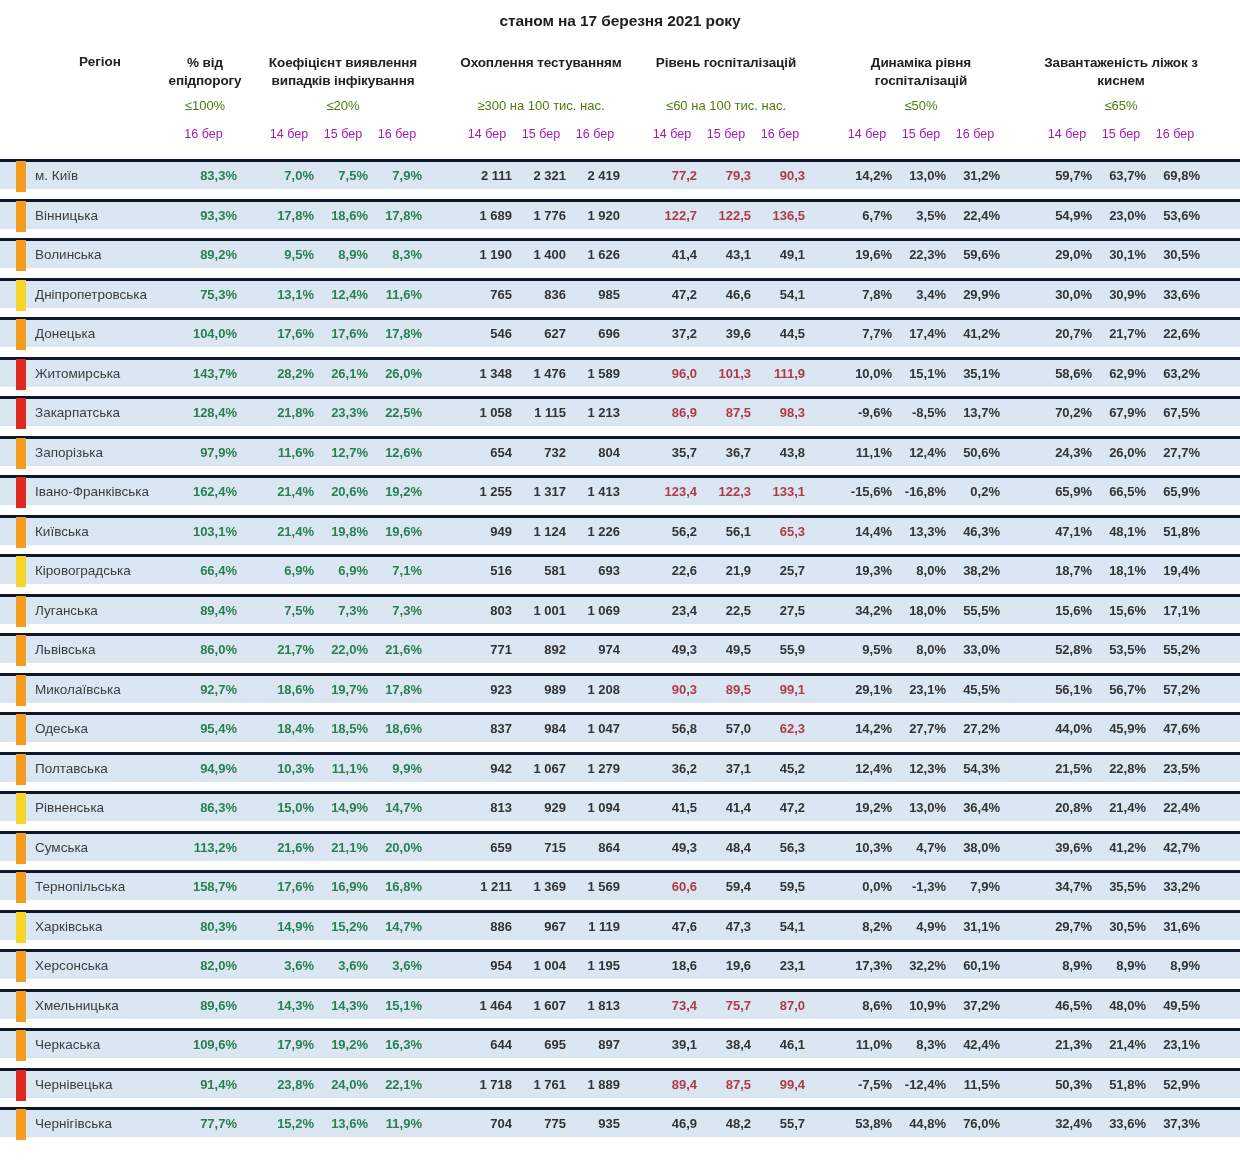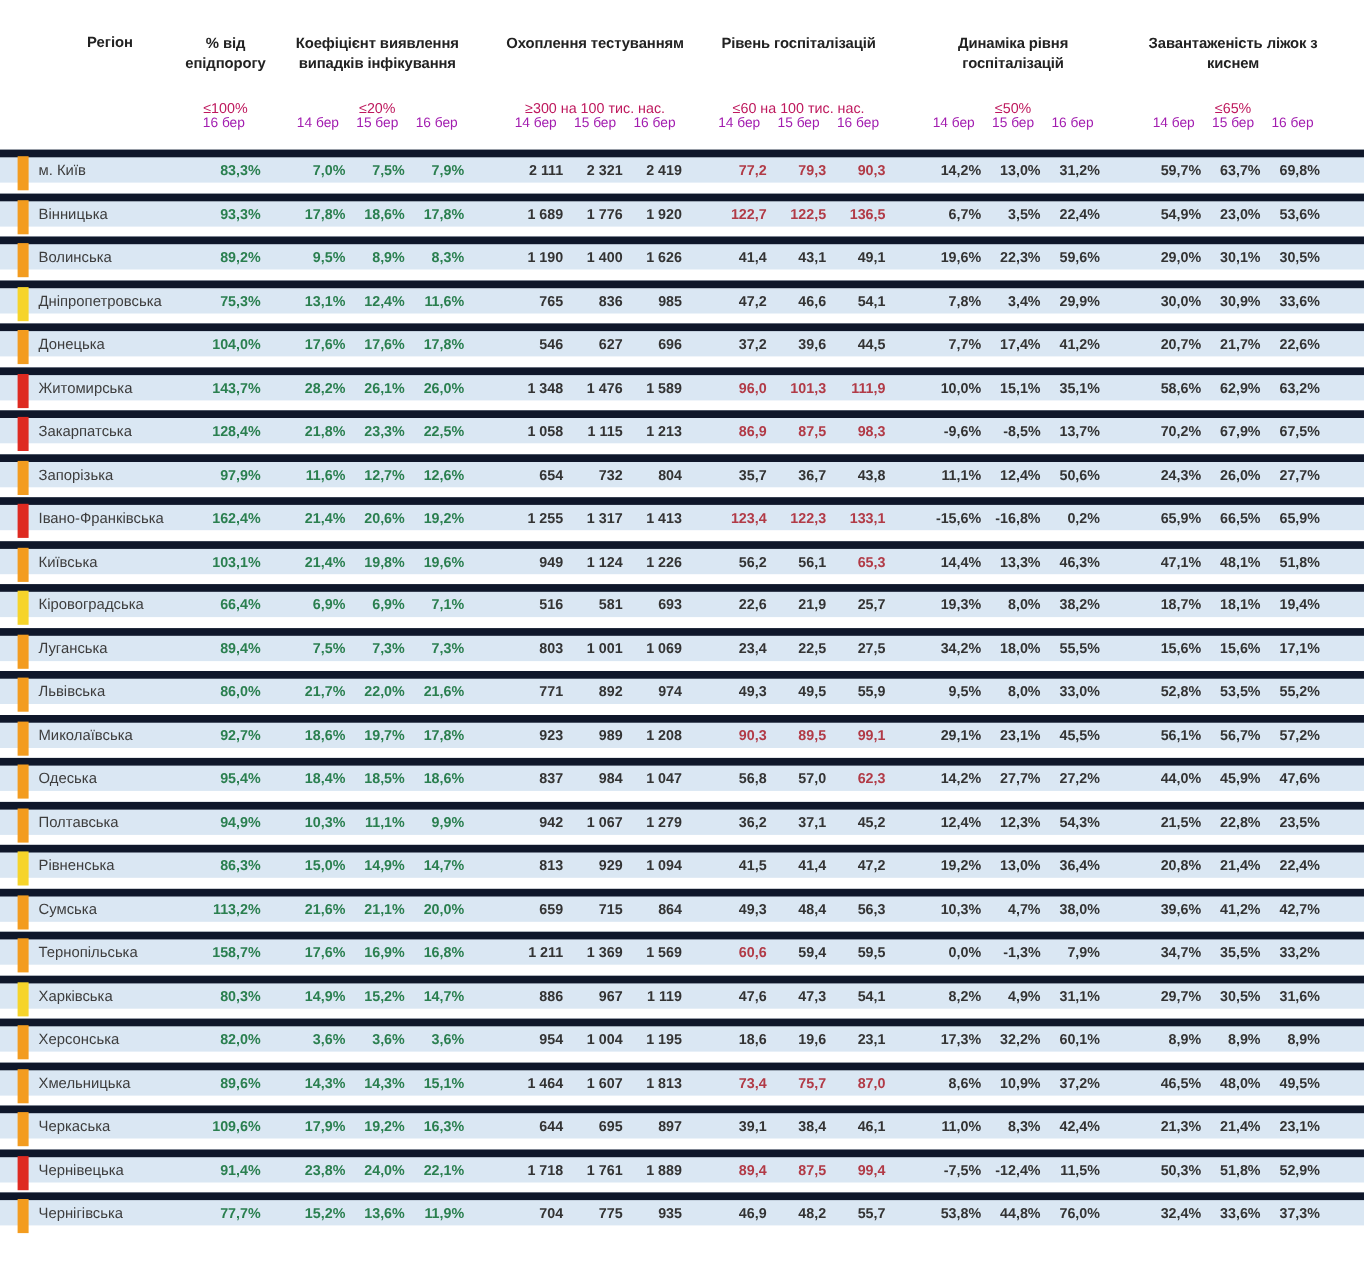--- a/index.html
+++ b/index.html
@@ -5,53 +5,54 @@
   html,body{margin:0;padding:0;background:#fff;}
   .page{position:relative;width:1240px;height:1166px;background:#fff;
         font-family:"Liberation Sans","DejaVu Sans",sans-serif;overflow:hidden;}
   .title-wrap{padding-top:9px;text-align:center;}
   .title-line{font-size:15.5px;font-weight:700;color:#1f1f1f;line-height:23px;letter-spacing:-0.1px;}
   
   .header{position:relative;height:86px;margin-top:6px;}
   .h-region{position:absolute;left:35px;top:16px;font-size:13.5px;font-weight:700;color:#222;padding-left:44px;}
   .h-block{position:absolute;top:16px;text-align:center;}
   .h-title{font-size:13.5px;font-weight:700;color:#222;line-height:1.3;height:38px;letter-spacing:-0.1px;}
-  .h-threshold{font-size:13px;color:#be185d;margin-top:22px;white-space:nowrap;}
+  .h-threshold{font-size:13px;color:#4d7c0f;margin-top:6px;white-space:nowrap;}
   .b1{left:160px;width:90px;}
   .b2{left:258px;width:170px;}
   .b3{left:451px;width:180px;}
   .b4{left:646px;width:160px;}
   .b5{left:841px;width:160px;}
   .b6{left:1041px;width:160px;}
   
   .cell{white-space:nowrap;}
   .region{margin-left:35px;width:135px;font-size:13.5px;color:#3d3d3d;text-align:left;}
   .epid{width:67px;text-align:right;}
   .grp{display:flex;}
   .grp .cell{width:50px;margin-left:4px;text-align:right;}
   .grp .cell:first-child{margin-left:0;}
   .g2{margin-left:27px;} .g3{margin-left:40px;} .g4{margin-left:27px;}
   .g5{margin-left:37px;} .g6{margin-left:42px;}
   
   .dates-row{display:flex;align-items:center;height:20px;margin-bottom:15px;}
   .date{font-size:12.5px;color:#a21caf;text-align:center !important;}
   
   .row{display:flex;align-items:center;height:30px;box-sizing:border-box;
-       background:#dae7f3;border-top:7px solid #0f172a;margin-bottom:9.5px;position:relative;width:1240px;}
+       background:#dae7f3;border-top:3px solid #0f172a;margin-bottom:9.5px;position:relative;width:1240px;}
   .num{font-size:13px;font-weight:700;}
   .green{color:#2a7f4f;} .dark{color:#333333;} .redv{color:#b13a46;}
   .marker{position:absolute;left:16px;top:-1px;width:10px;height:31px;}
   .m-orange{background:#f39c1f;} .m-yellow{background:#f6d42a;} .m-red{background:#de2a21;}
 </style>
 </head>
 <body>
 
 <div class="page">
 
   <div class="title-wrap">
+    <div class="title-line">станом на 17 березня 2021 року</div>
   </div>
 
   <div class="header">
     <div class="h-region">Регіон</div>
 
     <div class="h-block b1">
       <div class="h-title">% від епідпорогу</div>
       <div class="h-threshold">≤100%</div>
     </div>
     <div class="h-block b2">

